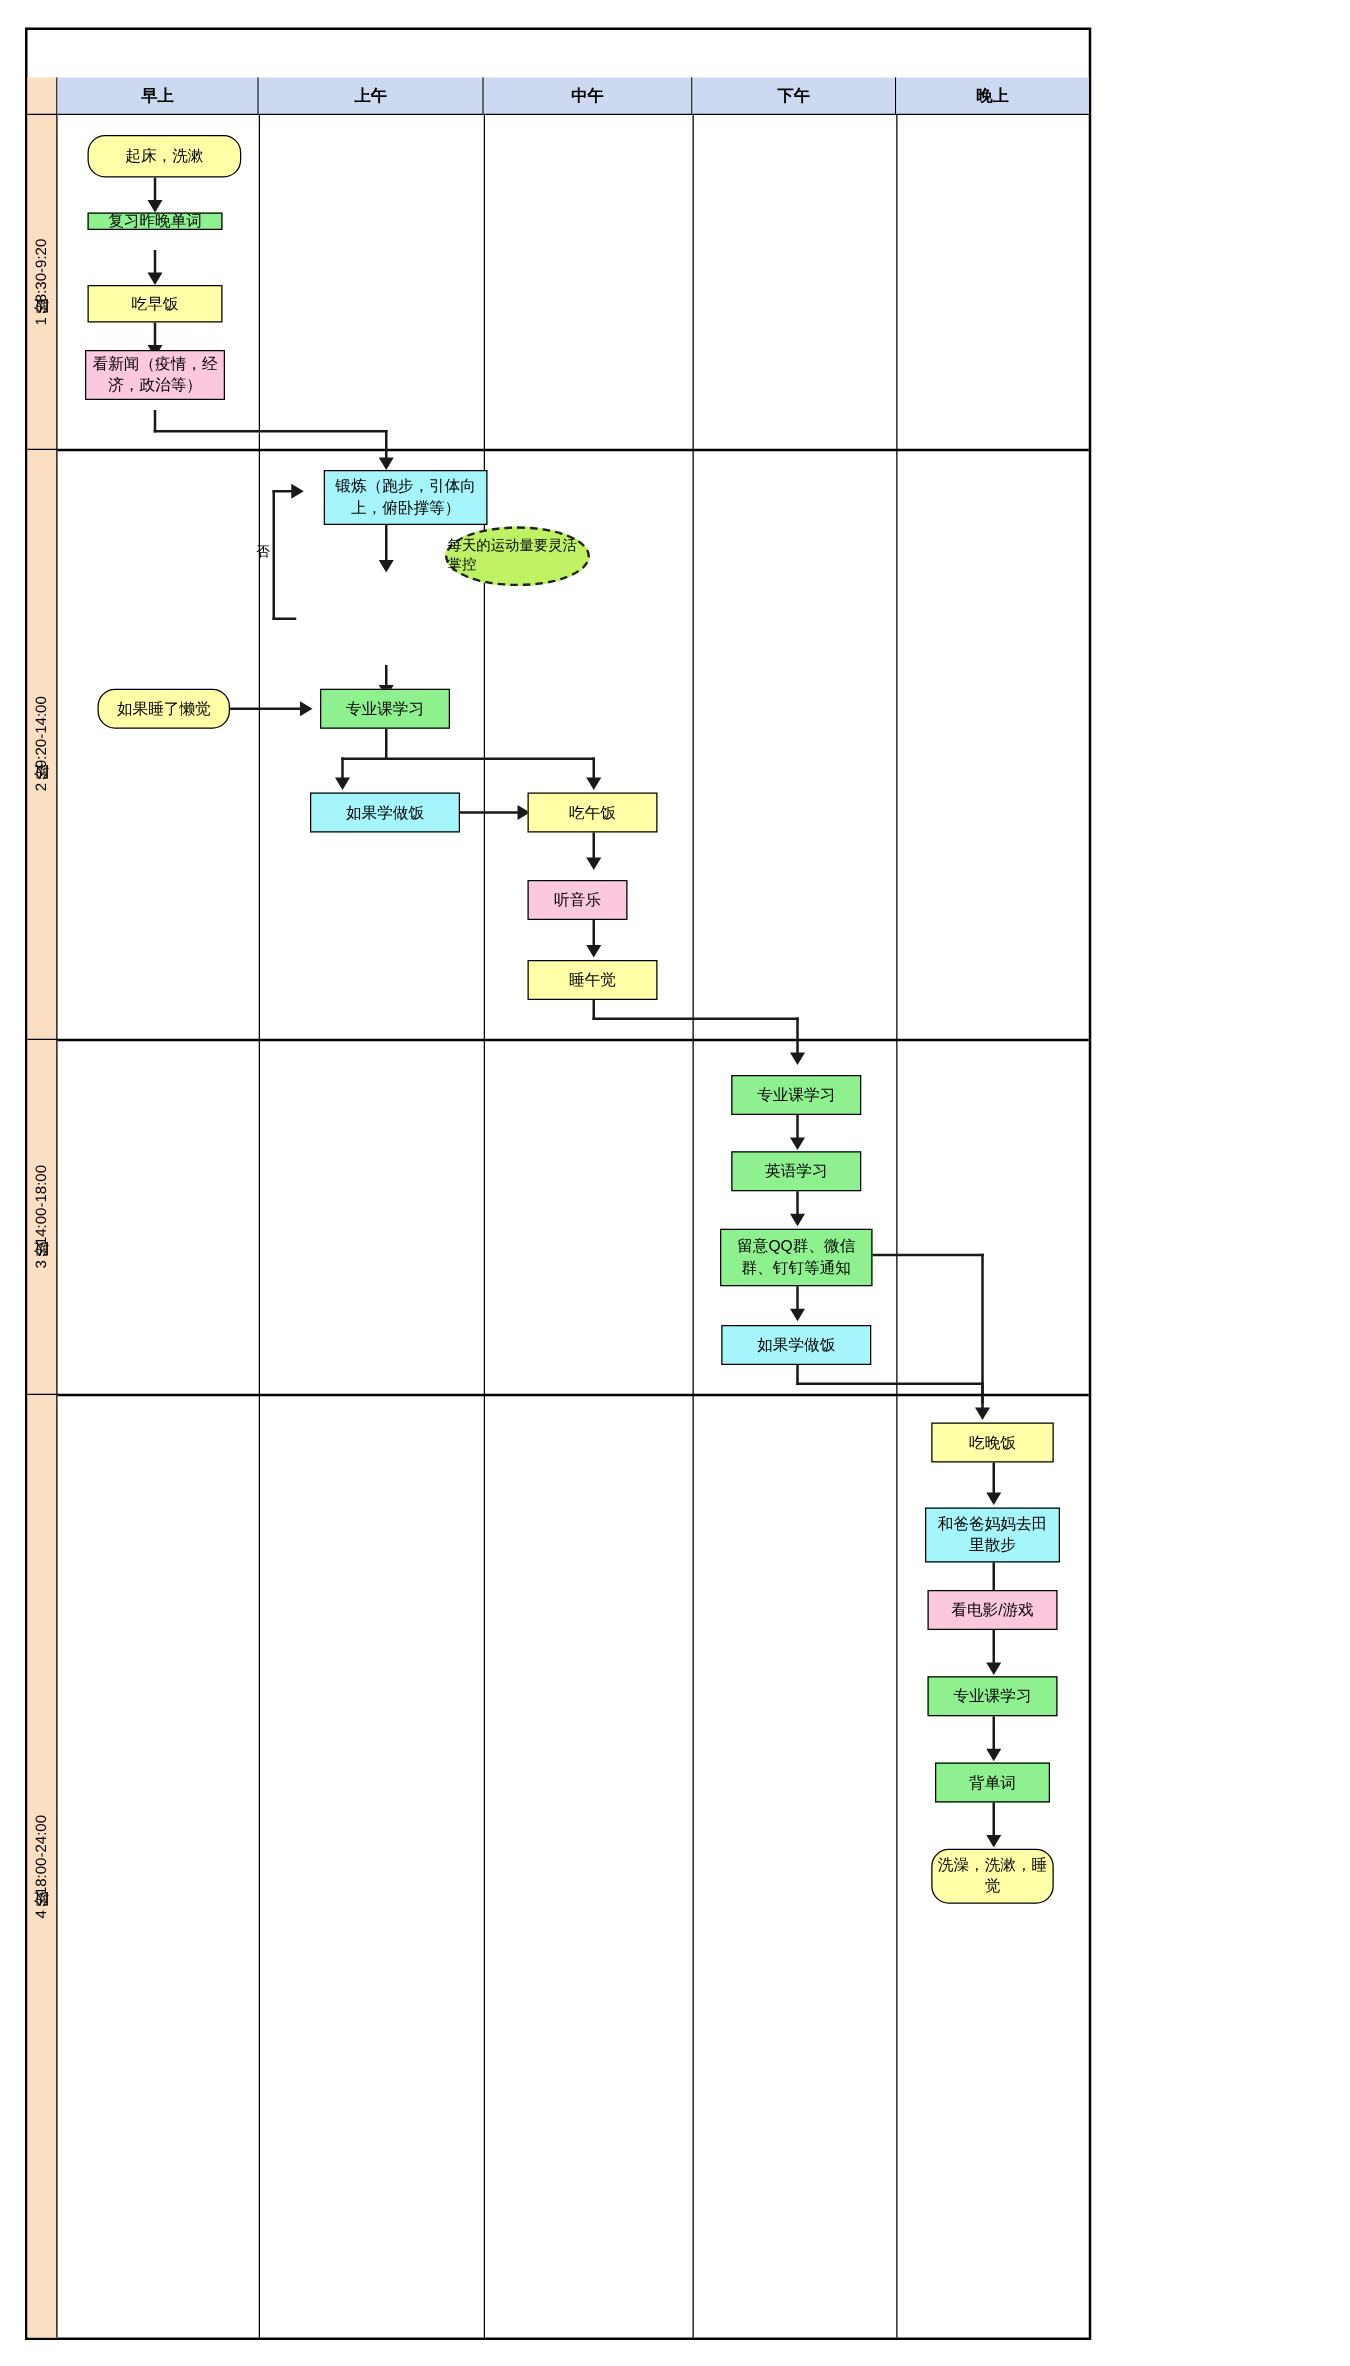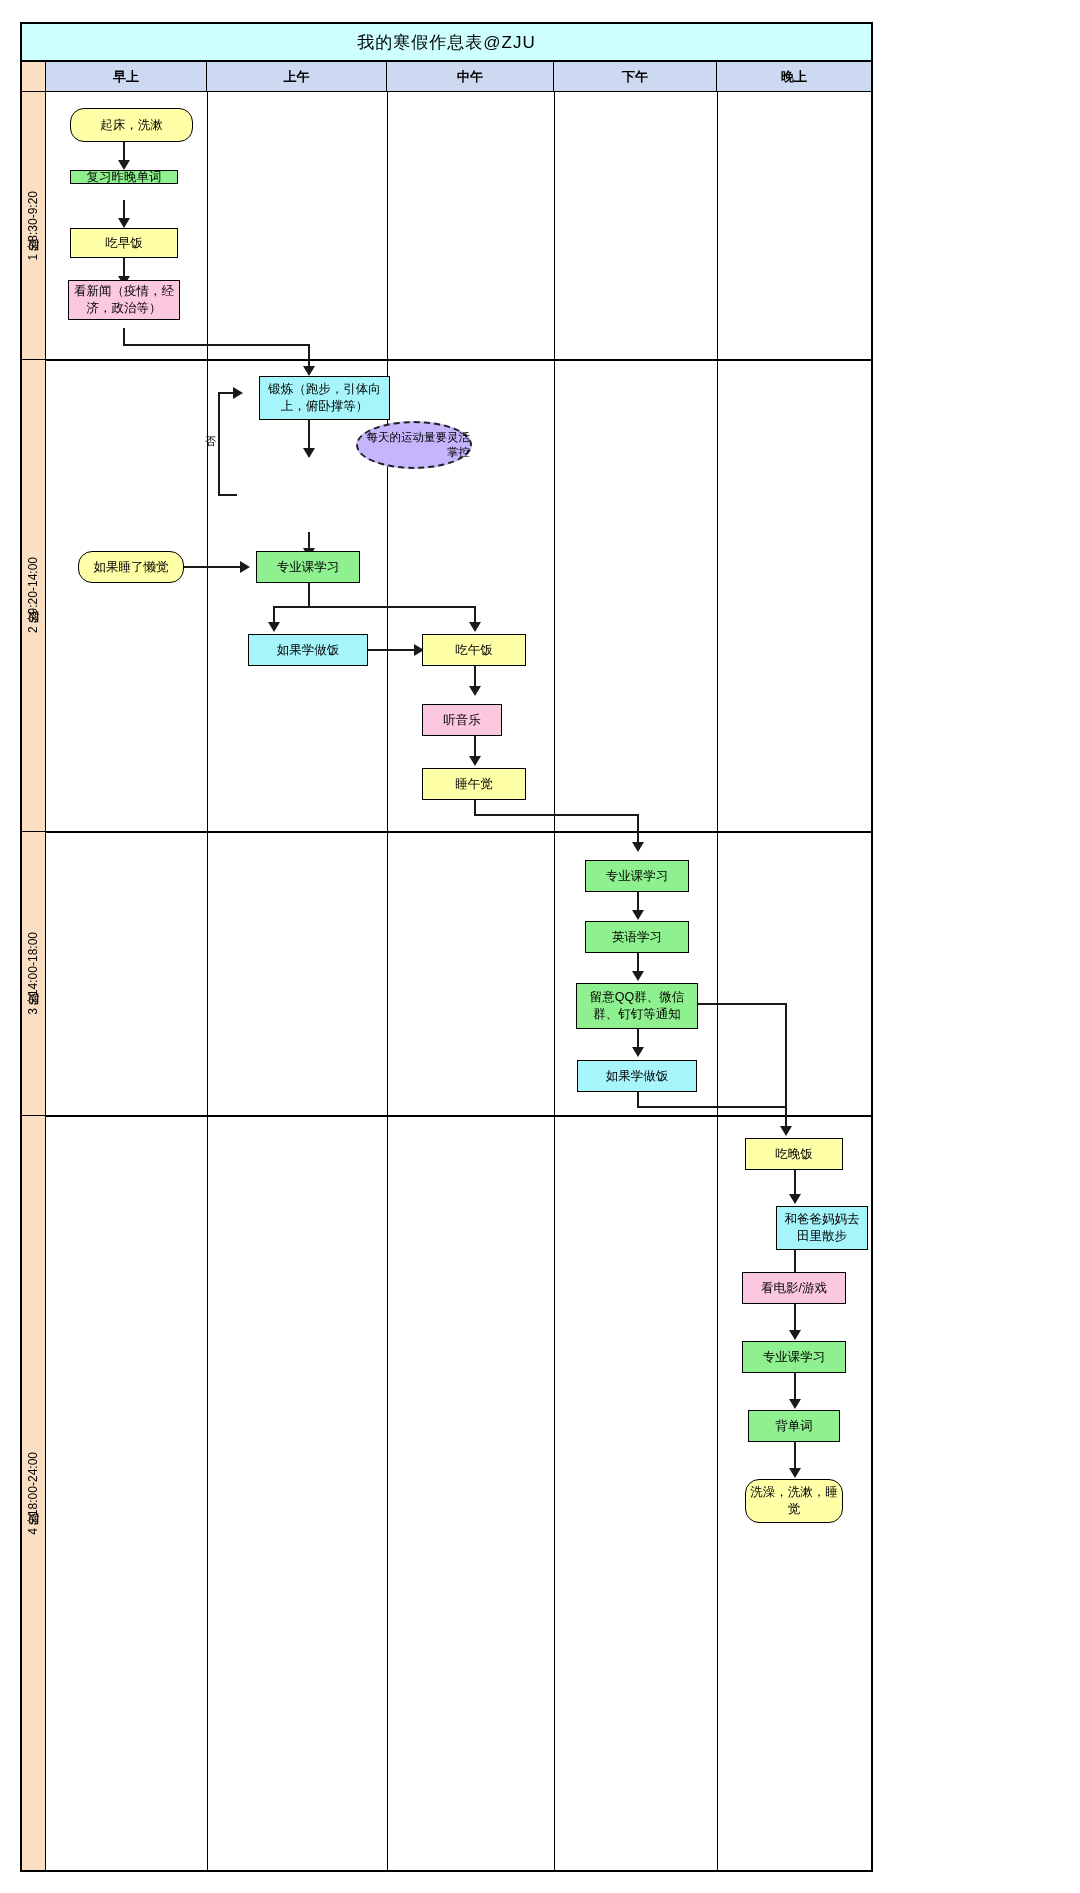--- a/index.html
+++ b/index.html
@@ -35,43 +35,40 @@
   .n-yellow{background:#ffffa8;}
   .n-green{background:#8ef08e;}
   .n-pink{background:#fcc8e0;}
   .n-cyan{background:#a5f5fb;}
   .n-round{border-radius:14px;}
   .n-diamond{border:none;background:transparent;}
   .dmd-shape{position:absolute;left:0;top:0;width:100%;height:100%;background:#a5f5fb;
     border:1.5px solid #000;box-sizing:border-box;
     clip-path:polygon(50% 0,100% 50%,50% 100%,0 50%);}
   .dmd-txt{position:relative;z-index:2;font-size:12.5px;}
-  .ellipse{position:absolute;border:2px dashed #222;border-radius:50%;background:#c4b5fd;
-    display:flex;align-items:center;justify-content:center;text-align:right;font-size:11.5px;
+  .ellipse{position:absolute;border:2px dashed #222;border-radius:50%;background:#bef264;
+    display:flex;align-items:center;justify-content:center;text-align:left;font-size:11.5px;
     line-height:1.3;color:#000;box-sizing:border-box;}
 
   
   .ln{position:absolute;background:#1a1a1a;}
   .lnv{width:2px;}
   .lnh{height:2px;}
   .arrow{position:absolute;width:0;height:0;}
   .arr-down{border-left:6px solid transparent;border-right:6px solid transparent;border-top:10px solid #1a1a1a;}
   .arr-right{border-top:6px solid transparent;border-bottom:6px solid transparent;border-left:10px solid #1a1a1a;}
   .edge-lbl{position:absolute;font-size:11px;color:#000;background:transparent;}
 </style>
 </head>
 <body>
 
 <div id="canvas">
 
   <div class="frame"></div>
 
-  <div class="title-cell">
-    <span>我的寒假作息表@ZJU</span>
-  </div>
 
   <div class="hdr-corner"></div>
   <div class="hdr-cell" style="left:46px;width:161px;">早上</div>
   <div class="hdr-cell" style="left:207px;width:180px;">上午</div>
   <div class="hdr-cell" style="left:387px;width:167px;">中午</div>
   <div class="hdr-cell" style="left:554px;width:163px;">下午</div>
   <div class="hdr-cell last" style="left:717px;width:154px;">晚上</div>
 
   <div class="stage b" style="top:92px;height:268px;">
       <span>阶段1：8:30-9:20</span>
@@ -186,21 +183,21 @@
 
   <div class="ln lnv" style="left:637px;top:1092px;height:16px;"></div>
   <div class="ln lnh" style="left:637px;top:1106px;width:150px;"></div>
   <div class="ln lnv" style="left:785px;top:1106px;height:24px;"></div>
   <div class="arrow arr-down" style="left:780px;top:1126px;"></div>
 
   <div class="node n-yellow" style="left:745px;top:1138px;width:98px;height:32px;">吃晚饭</div>
   <div class="ln lnv" style="left:794px;top:1170px;height:28px;"></div>
   <div class="arrow arr-down" style="left:789px;top:1194px;"></div>
 
-  <div class="node n-cyan" style="left:776px;top:1206px;width:92px;height:44px;">和爸爸妈妈去田里散步</div>
+  <div class="node n-cyan" style="left:740px;top:1206px;width:108px;height:44px;">和爸爸妈妈去田里散步</div>
   <div class="ln lnv" style="left:794px;top:1250px;height:28px;"></div>
   <div class="arrow arr-down" style="left:789px;top:1274px;"></div>
 
   <div class="node n-pink" style="left:742px;top:1272px;width:104px;height:32px;">看电影/游戏</div>
   <div class="ln lnv" style="left:794px;top:1304px;height:30px;"></div>
   <div class="arrow arr-down" style="left:789px;top:1330px;"></div>
 
   <div class="node n-green" style="left:742px;top:1341px;width:104px;height:32px;">专业课学习</div>
   <div class="ln lnv" style="left:794px;top:1373px;height:30px;"></div>
   <div class="arrow arr-down" style="left:789px;top:1399px;"></div>

